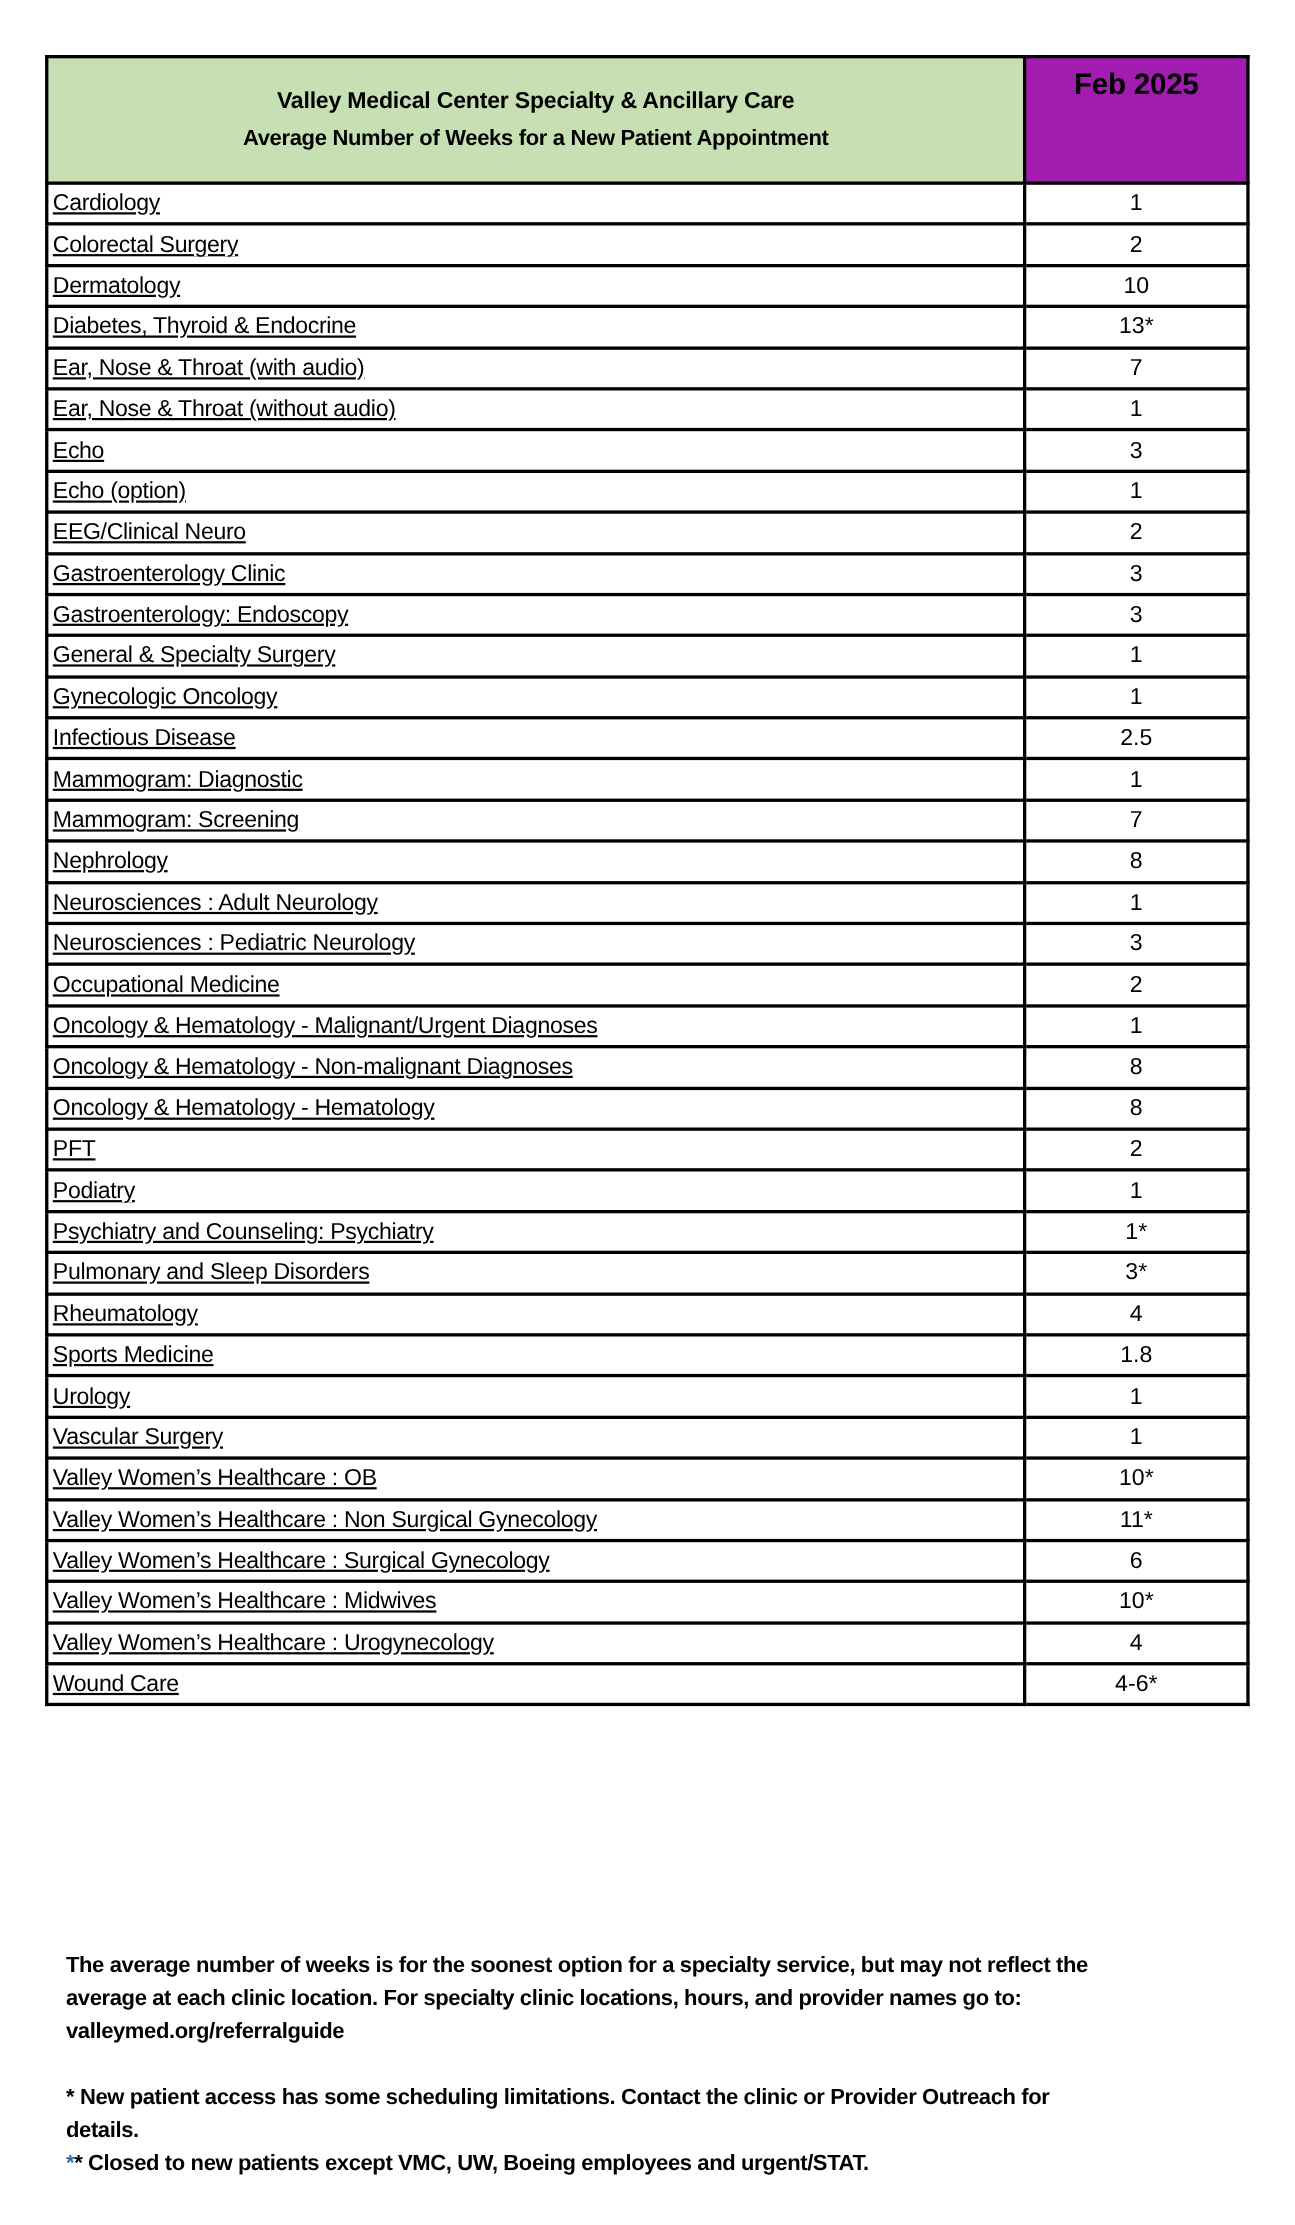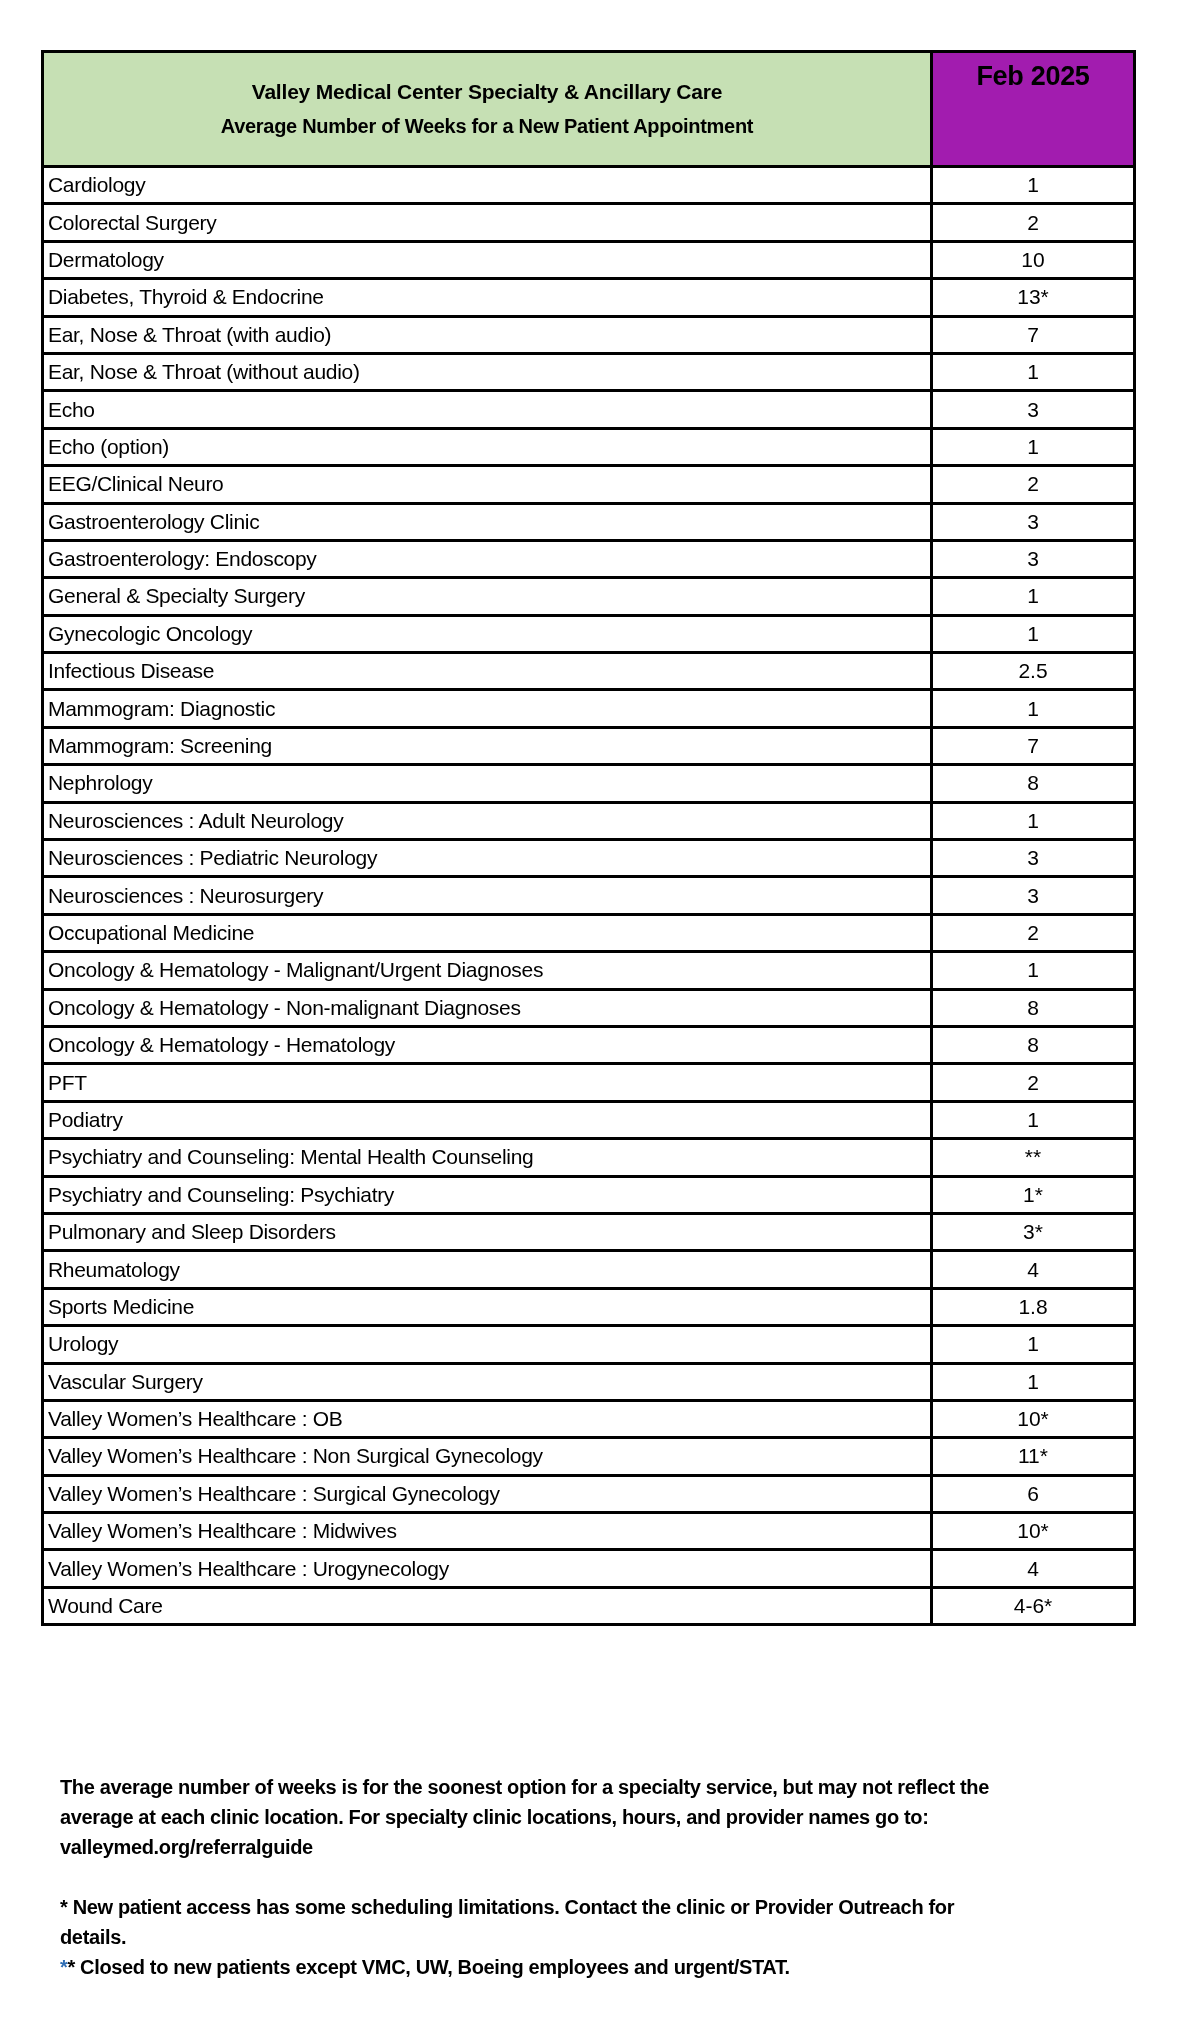--- a/index.html
+++ b/index.html
@@ -11,21 +11,21 @@
   .col1 { width: 889px; }
   .col2 { width: 203px; }
   .hdr-title { background: #C6E0B4; height: 112px; text-align: center; vertical-align: middle;
                font-weight: bold; color: #000; }
   .hdr-title .l1 { font-size: 21px; line-height: 34px; display: block; letter-spacing: -0.2px; }
   .hdr-title .l2 { font-size: 20px; line-height: 34px; display: block; letter-spacing: -0.3px; }
   .hdr-month { background: #a21caf; text-align: center; vertical-align: top; font-weight: bold;
                font-size: 27px; padding-top: 8px !important; letter-spacing: -0.3px; }
   .row td { height: 34.4px; }
   .svc { font-size: 21px; padding-left: 4px !important; white-space: nowrap; letter-spacing: -0.3px;
-         vertical-align: middle; }
+         vertical-align: middle; text-decoration: underline; }
   .val { font-size: 21px; text-align: center; vertical-align: middle; }
   .notes { position: absolute; left: 60px; top: 1772px; width: 1070px; font-weight: bold;
            font-size: 20px; line-height: 30px; letter-spacing: -0.35px; }
   .notes p { margin: 0; }
   .notes .gap { height: 30px; }
   .blue { color: #2E6DB4; }
 </style>
 </head>
 <body>
 
@@ -114,24 +114,20 @@
       </tr>
       <tr class="row">
         <td class="svc">Neurosciences : Adult Neurology</td>
         <td class="val">1</td>
       </tr>
       <tr class="row">
         <td class="svc">Neurosciences : Pediatric Neurology</td>
         <td class="val">3</td>
       </tr>
       <tr class="row">
-        <td class="svc">Neurosciences : Neurosurgery</td>
-        <td class="val">3</td>
-      </tr>
-      <tr class="row">
         <td class="svc">Occupational Medicine</td>
         <td class="val">2</td>
       </tr>
       <tr class="row">
         <td class="svc">Oncology &amp; Hematology - Malignant/Urgent Diagnoses</td>
         <td class="val">1</td>
       </tr>
       <tr class="row">
         <td class="svc">Oncology &amp; Hematology - Non-malignant Diagnoses</td>
         <td class="val">8</td>
@@ -140,24 +136,20 @@
         <td class="svc">Oncology &amp; Hematology - Hematology</td>
         <td class="val">8</td>
       </tr>
       <tr class="row">
         <td class="svc">PFT</td>
         <td class="val">2</td>
       </tr>
       <tr class="row">
         <td class="svc">Podiatry</td>
         <td class="val">1</td>
-      </tr>
-      <tr class="row">
-        <td class="svc">Psychiatry and Counseling: Mental Health Counseling</td>
-        <td class="val">**</td>
       </tr>
       <tr class="row">
         <td class="svc">Psychiatry and Counseling: Psychiatry</td>
         <td class="val">1*</td>
       </tr>
       <tr class="row">
         <td class="svc">Pulmonary and Sleep Disorders</td>
         <td class="val">3*</td>
       </tr>
       <tr class="row">

